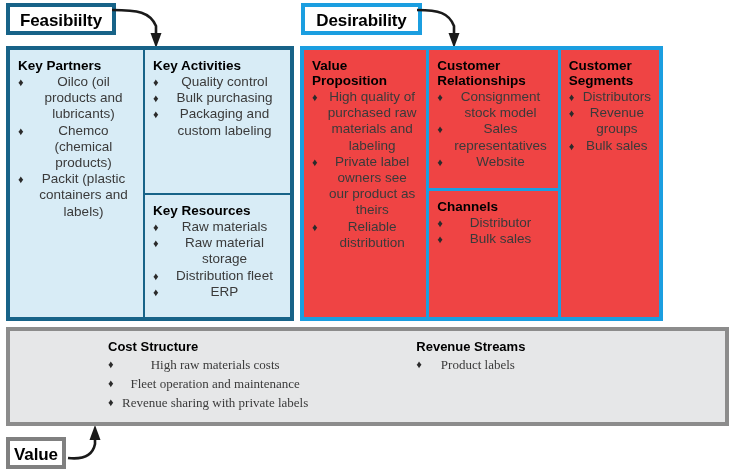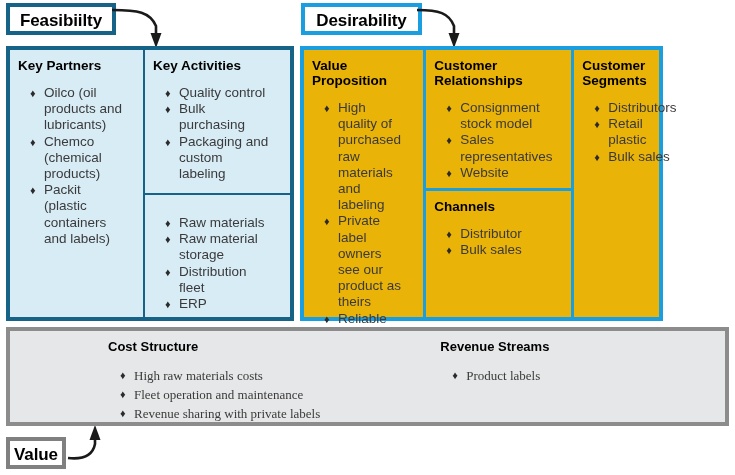--- a/index.html
+++ b/index.html
@@ -66,21 +66,21 @@
   #group-feasibility {
     left: 6px; top: 46px;
     width: 288px; height: 275px;
     border: 4px solid #176388;
     background: #d8ecf6;
   }
   #group-desirability {
     left: 300px; top: 46px;
     width: 363px; height: 275px;
     border: 4px solid #1b9ee0;
-    background: #eab308;
+    background: #ef4444;
   }
 
   
   .col {
     box-sizing: border-box;
     display: flex;
     flex-direction: column;
   }
   .col-split > .cell:first-child { flex: 0 0 auto; border-radius: 9px; }
 
@@ -99,22 +99,23 @@
   .block-title {
     font-size: 13.5px;
     font-weight: bold;
     line-height: 15px;
     margin: 0 0 1px 0;
     color: #000000;
     white-space: pre-line;
   }
   ul.bullets {
     list-style: none;
-    margin: 12px;
+    margin: 0;
     padding: 0;
+    text-align: center;
   }
   ul.bullets li {
     position: relative;
     padding-left: 14px;
     font-size: 13.5px;
     line-height: 16.2px;
     color: #3a3a3a;
     margin-bottom: 0px;
   }
   ul.bullets li::before {
@@ -197,20 +198,21 @@
     <div class="cell" style="height:143px;">
       <div class="block-title">Key Activities</div>
       <ul class="bullets">
         <li>Quality control</li>
         <li>Bulk purchasing</li>
         <li>Packaging and custom labeling</li>
       </ul>
     </div>
 
     <div class="cell h-div-dark" style="flex:1;">
+      <div class="block-title">Key Resources</div>
       <ul class="bullets">
         <li>Raw materials</li>
         <li>Raw material storage</li>
         <li>Distribution fleet</li>
         <li>ERP</li>
       </ul>
     </div>
   </div>
 </div>
 
@@ -247,21 +249,21 @@
       </ul>
     </div>
   </div>
 
   <div class="col v-div-cyan" style="flex:1;">
     <div class="cell" style="height:100%;">
       <div class="block-title">Customer
 Segments</div>
       <ul class="bullets">
         <li>Distributors</li>
-        <li>Retail plastic</li>
+        <li>Revenue groups</li>
         <li>Bulk sales</li>
       </ul>
     </div>
   </div>
 </div>
 
 <div id="bottom-bar">
 
   <div id="cost-structure-block">
     <div class="block-title">Cost Structure</div>

